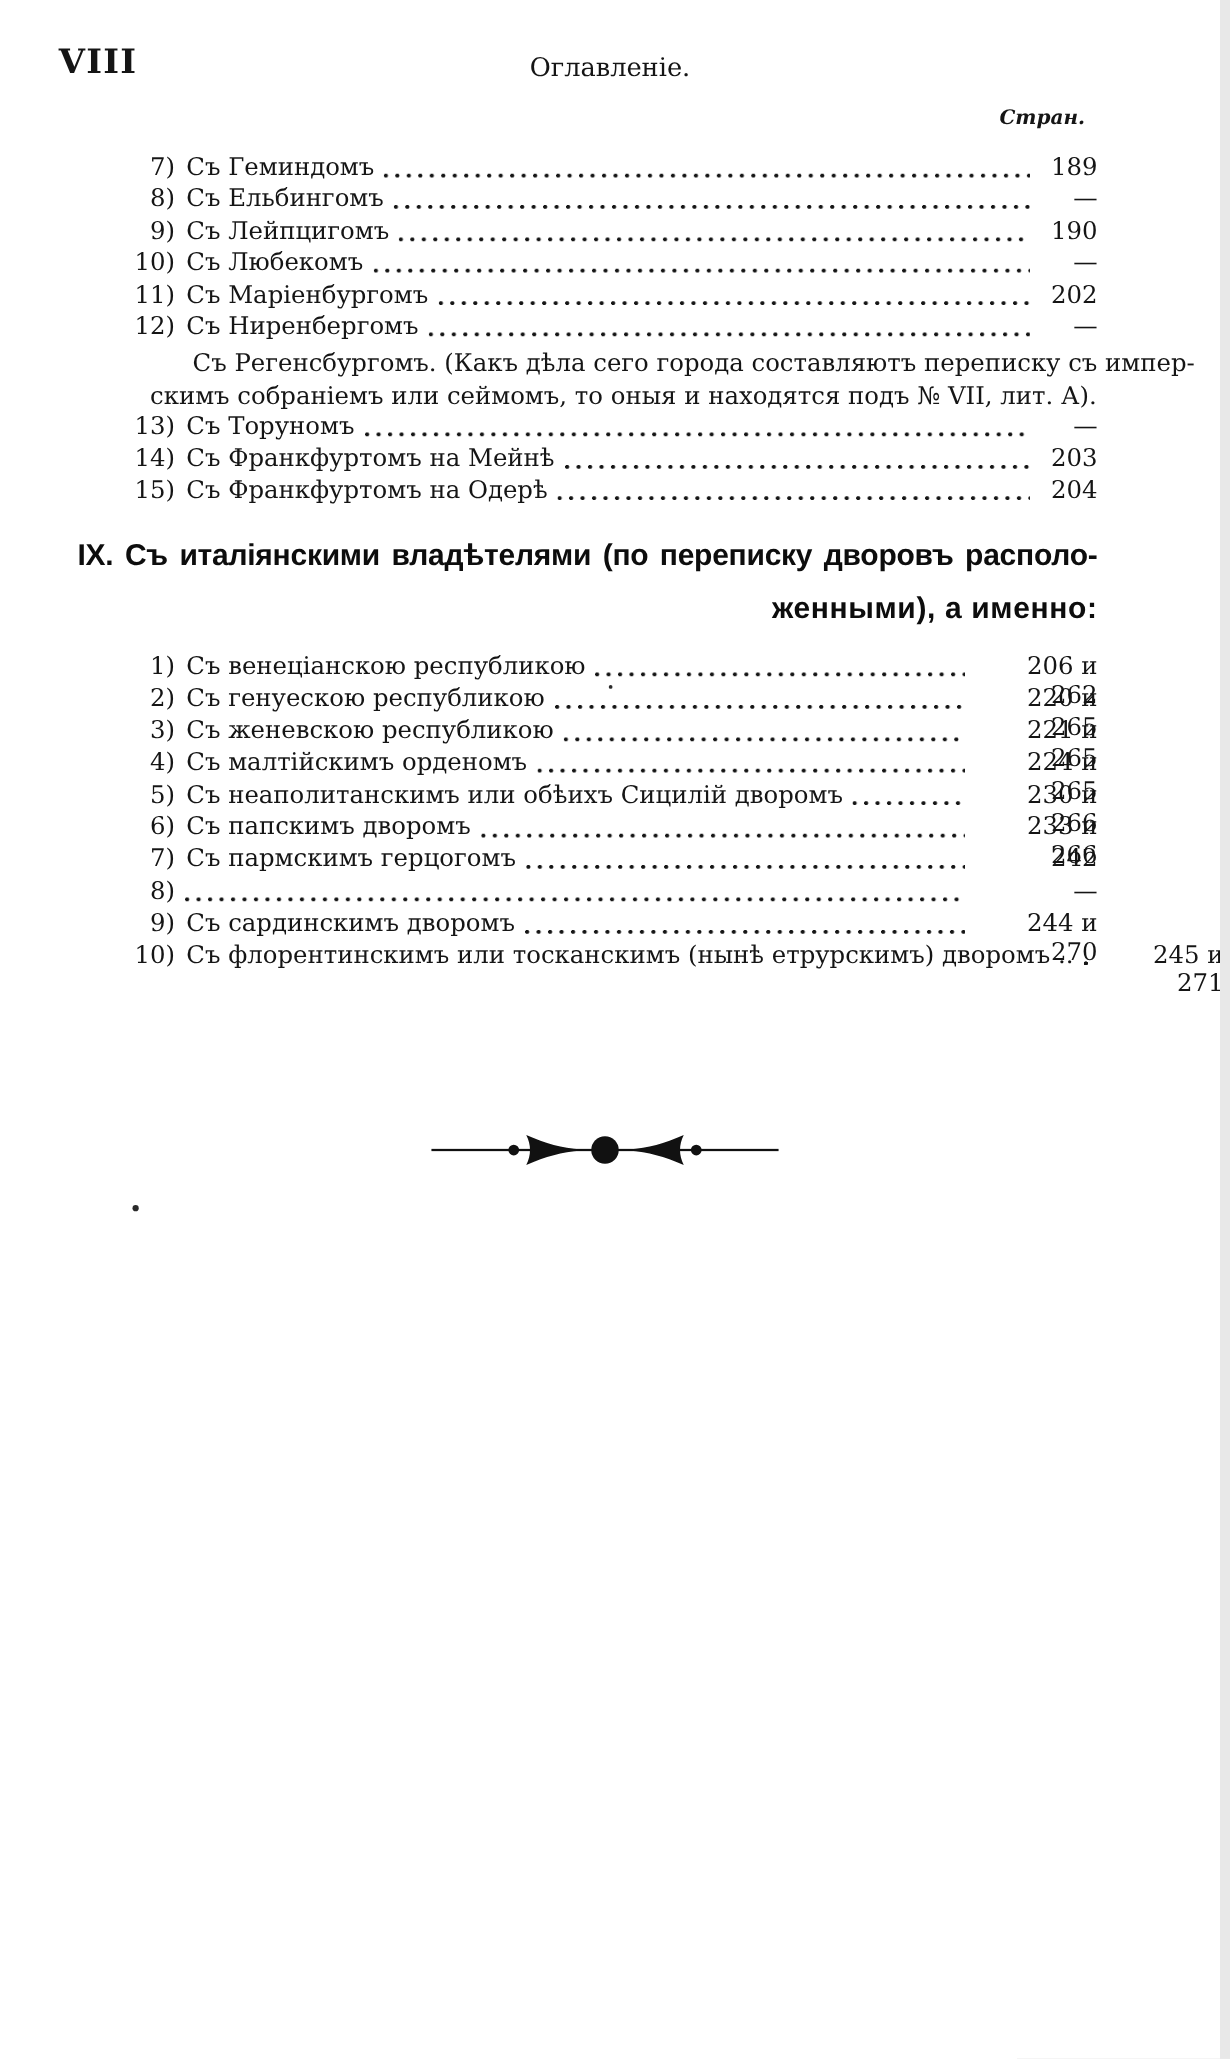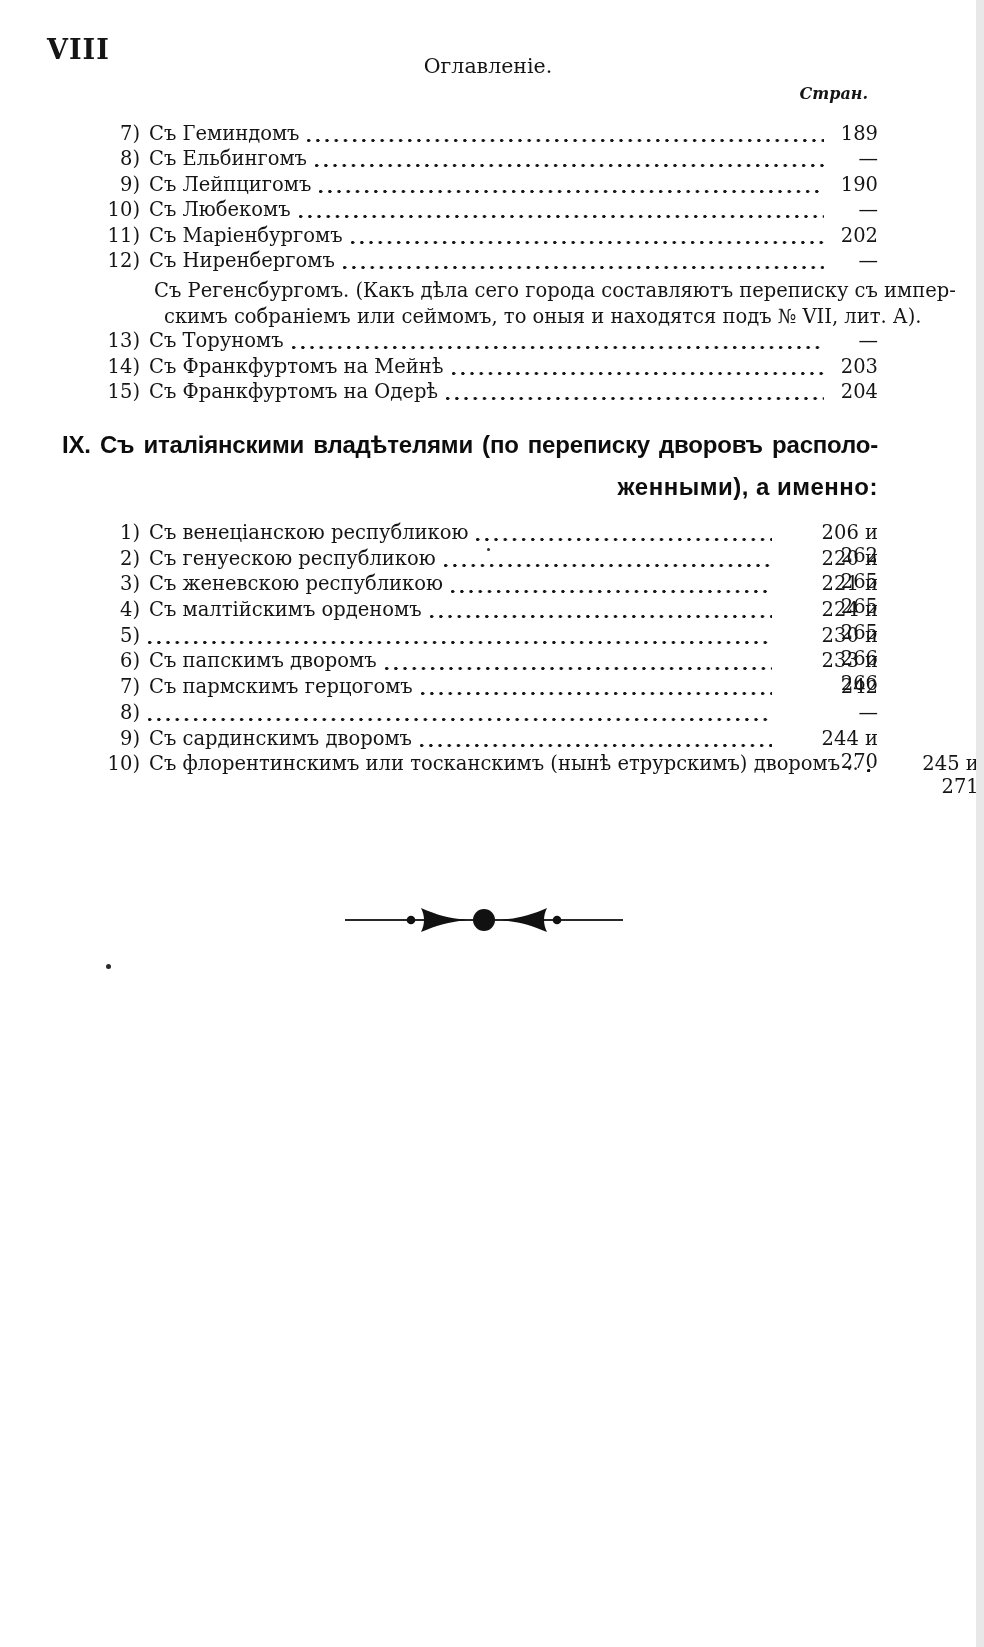--- a/index.html
+++ b/index.html
@@ -2,41 +2,41 @@
 <html><head>
 <meta charset="utf-8">
 <style>
   html,body{margin:0;padding:0;background:#e8e8e8;}
   .page{
     position:relative;width:976px;height:1647px;background:#ffffff;
     overflow:hidden;color:#151515;
     font-family:"DejaVu Serif","Liberation Serif",serif;
   }
   .folio{position:absolute;left:47px;top:34px;font-size:27px;font-weight:bold;letter-spacing:1px;}
-  .running-head{position:absolute;left:0;top:54px;width:100%;text-align:center;font-size:20.5px;}
+  .running-head{position:absolute;left:0;top:42px;width:100%;text-align:center;font-size:20.5px;}
   .col-head{position:absolute;top:84px;right:108px;font-size:16px;font-style:italic;font-weight:600;}
   .toc{position:absolute;left:48px;width:830px;}
   .toc1{top:122px;}
   .toc2{top:521px;}
   .row{display:flex;align-items:baseline;height:25.4px;font-size:19.5px;}
   .toc2 .row{height:25.7px;}
   .num{flex:none;width:92px;text-align:right;}
   .txt{flex:none;margin-left:9px;white-space:nowrap;}
   .leader{
     flex:1;min-width:6px;height:3.4px;align-self:flex-end;
     margin:0 10px 5px 8px;overflow:hidden;
     background-image:radial-gradient(circle at 1.7px 1.7px,#151515 1.45px,transparent 1.95px);
     background-size:9.2px 3.4px;background-repeat:repeat-x;
   }
   .pg{flex:none;text-align:right;}
   .toc1 .pg{width:44px;}
   .toc2 .pg{width:96px;}
   .note{margin-top:4px;font-size:19.5px;line-height:25.4px;}
   .note-l1{margin-left:106px;white-space:nowrap;}
-  .note-l2{margin-left:116px;white-space:nowrap;}
+  .note-l2{margin-left:72px;white-space:nowrap;}
   .sec-head{
     position:absolute;left:62px;top:430px;width:816px;color:#0d0d0d;
     font-family:"Liberation Sans","DejaVu Sans",sans-serif;
     font-weight:bold;font-size:24px;line-height:30px;
   }
   .sec-head .l1{text-align:justify;text-align-last:justify;letter-spacing:-0.2px;white-space:nowrap;
     display:flex;justify-content:space-between;}
   .sec-head .l1 span{flex:none;}
   .sec-head .l2{text-align:right;margin-top:12px;letter-spacing:0.5px;}
   .divider{position:absolute;left:345px;top:906px;}
@@ -169,20 +169,21 @@
 
       <div class="row">
         <span class="num">4)</span>
         <span class="txt">Съ малтійскимъ орденомъ</span>
         <span class="leader"></span>
         <span class="pg">224 и 265</span>
       </div>
 
       <div class="row">
         <span class="num">5)</span>
+        <span class="txt">Съ неаполитанскимъ или обѣихъ Сицилій дворомъ</span>
         <span class="leader"></span>
         <span class="pg">230 и 266</span>
       </div>
 
       <div class="row">
         <span class="num">6)</span>
         <span class="txt">Съ папскимъ дворомъ</span>
         <span class="leader"></span>
         <span class="pg">233 и 266</span>
       </div>

